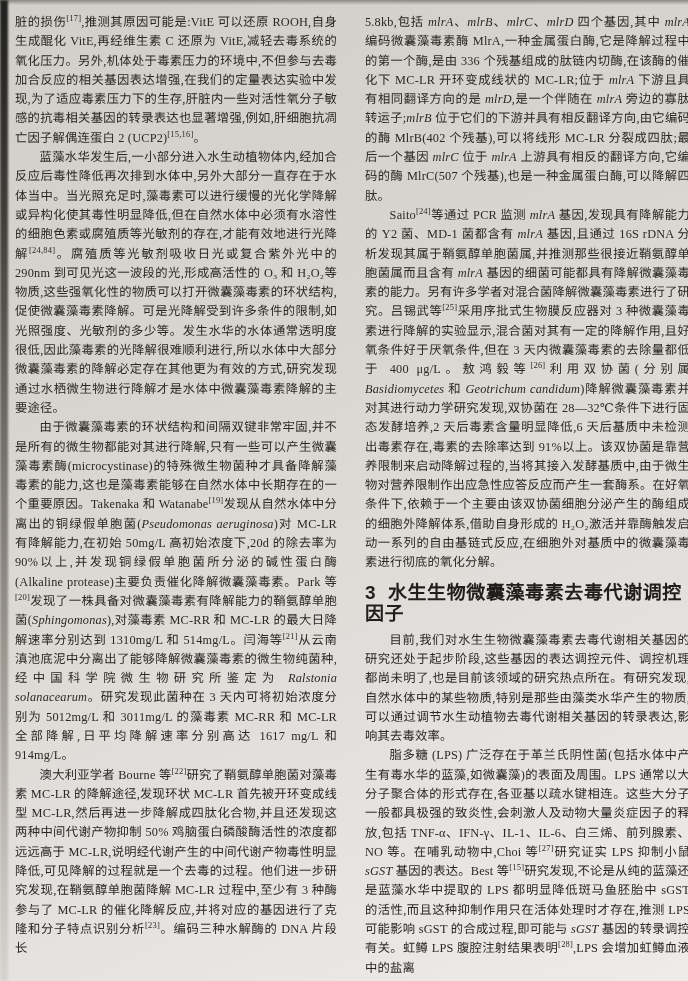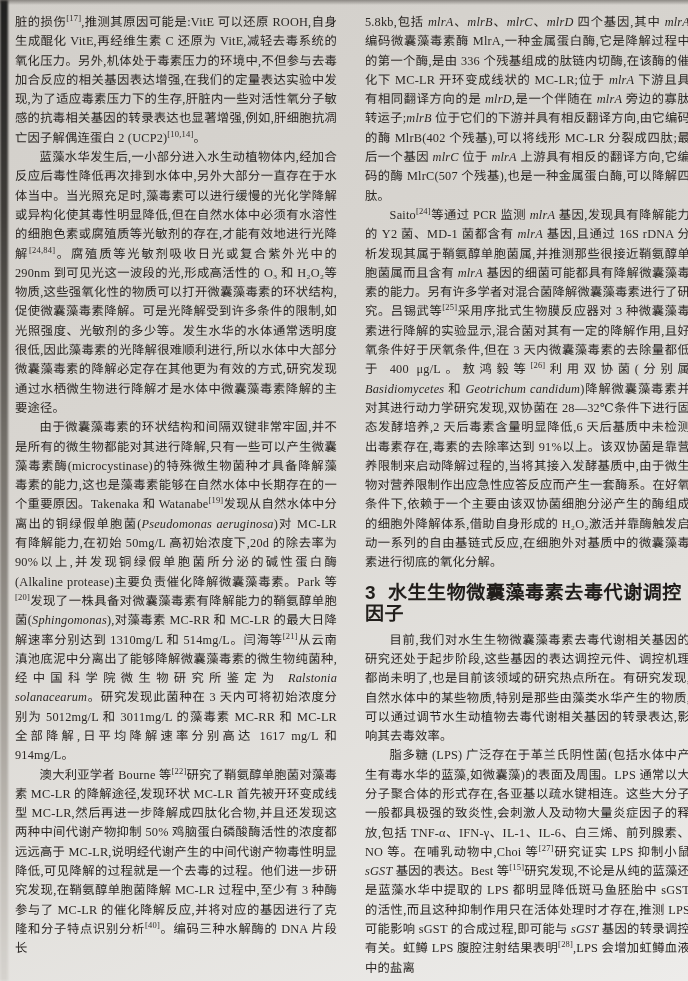--- a/index.html
+++ b/index.html
@@ -57,24 +57,24 @@
   }
 </style>
 </head>
 <body>
 
 <div class="page">
   <div class="edge-left"></div>
   <div class="edge-top"></div>
 
   <div class="col col-left">
-    <p class="para">脏的损伤<sup>[17]</sup>,推测其原因可能是:VitE 可以还原 ROOH,自身生成醌化 VitE,再经维生素 C 还原为 VitE,减轻去毒系统的氧化压力。另外,机体处于毒素压力的环境中,不但参与去毒加合反应的相关基因表达增强,在我们的定量表达实验中发现,为了适应毒素压力下的生存,肝脏内一些对活性氧分子敏感的抗毒相关基因的转录表达也显著增强,例如,肝细胞抗凋亡因子解偶连蛋白 2 (UCP2)<sup>[10,14]</sup>。</p>
+    <p class="para">脏的损伤<sup>[17]</sup>,推测其原因可能是:VitE 可以还原 ROOH,自身生成醌化 VitE,再经维生素 C 还原为 VitE,减轻去毒系统的氧化压力。另外,机体处于毒素压力的环境中,不但参与去毒加合反应的相关基因表达增强,在我们的定量表达实验中发现,为了适应毒素压力下的生存,肝脏内一些对活性氧分子敏感的抗毒相关基因的转录表达也显著增强,例如,肝细胞抗凋亡因子解偶连蛋白 2 (UCP2)<sup>[15,16]</sup>。</p>
     <p class="para indent">蓝藻水华发生后,一小部分进入水生动植物体内,经加合反应后毒性降低再次排到水体中,另外大部分一直存在于水体当中。当光照充足时,藻毒素可以进行缓慢的光化学降解或异构化使其毒性明显降低,但在自然水体中必须有水溶性的细胞色素或腐殖质等光敏剂的存在,才能有效地进行光降解<sup>[24,84]</sup>。腐殖质等光敏剂吸收日光或复合紫外光中的 290nm 到可见光这一波段的光,形成高活性的 O₃ 和 H₂O₂等物质,这些强氧化性的物质可以打开微囊藻毒素的环状结构,促使微囊藻毒素降解。可是光降解受到许多条件的限制,如光照强度、光敏剂的多少等。发生水华的水体通常透明度很低,因此藻毒素的光降解很难顺利进行,所以水体中大部分微囊藻毒素的降解必定存在其他更为有效的方式,研究发现通过水栖微生物进行降解才是水体中微囊藻毒素降解的主要途径。</p>
     <p class="para indent">由于微囊藻毒素的环状结构和间隔双键非常牢固,并不是所有的微生物都能对其进行降解,只有一些可以产生微囊藻毒素酶(microcystinase)的特殊微生物菌种才具备降解藻毒素的能力,这也是藻毒素能够在自然水体中长期存在的一个重要原因。Takenaka 和 Watanabe<sup>[19]</sup>发现从自然水体中分离出的铜绿假单胞菌(<em>Pseudomonas aeruginosa</em>)对 MC-LR 有降解能力,在初始 50mg/L 高初始浓度下,20d 的除去率为 90%以上,并发现铜绿假单胞菌所分泌的碱性蛋白酶(Alkaline protease)主要负责催化降解微囊藻毒素。Park 等<sup>[20]</sup>发现了一株具备对微囊藻毒素有降解能力的鞘氨醇单胞菌(<em>Sphingomonas</em>),对藻毒素 MC-RR 和 MC-LR 的最大日降解速率分别达到 1310mg/L 和 514mg/L。闫海等<sup>[21]</sup>从云南滇池底泥中分离出了能够降解微囊藻毒素的微生物纯菌种,经中国科学院微生物研究所鉴定为 <em>Ralstonia solanacearum</em>。研究发现此菌种在 3 天内可将初始浓度分别为 5012mg/L 和 3011mg/L 的藻毒素 MC-RR 和 MC-LR 全部降解,日平均降解速率分别高达 1617 mg/L 和 914mg/L。</p>
-    <p class="para indent">澳大利亚学者 Bourne 等<sup>[22]</sup>研究了鞘氨醇单胞菌对藻毒素 MC-LR 的降解途径,发现环状 MC-LR 首先被开环变成线型 MC-LR,然后再进一步降解成四肽化合物,并且还发现这两种中间代谢产物抑制 50% 鸡脑蛋白磷酸酶活性的浓度都远远高于 MC-LR,说明经代谢产生的中间代谢产物毒性明显降低,可见降解的过程就是一个去毒的过程。他们进一步研究发现,在鞘氨醇单胞菌降解 MC-LR 过程中,至少有 3 种酶参与了 MC-LR 的催化降解反应,并将对应的基因进行了克隆和分子特点识别分析<sup>[40]</sup>。编码三种水解酶的 DNA 片段长</p>
+    <p class="para indent">澳大利亚学者 Bourne 等<sup>[22]</sup>研究了鞘氨醇单胞菌对藻毒素 MC-LR 的降解途径,发现环状 MC-LR 首先被开环变成线型 MC-LR,然后再进一步降解成四肽化合物,并且还发现这两种中间代谢产物抑制 50% 鸡脑蛋白磷酸酶活性的浓度都远远高于 MC-LR,说明经代谢产生的中间代谢产物毒性明显降低,可见降解的过程就是一个去毒的过程。他们进一步研究发现,在鞘氨醇单胞菌降解 MC-LR 过程中,至少有 3 种酶参与了 MC-LR 的催化降解反应,并将对应的基因进行了克隆和分子特点识别分析<sup>[23]</sup>。编码三种水解酶的 DNA 片段长</p>
   </div>
 
   <div class="col col-right">
     <p class="para">5.8kb,包括 <em>mlrA</em>、<em>mlrB</em>、<em>mlrC</em>、<em>mlrD</em> 四个基因,其中 <em>mlrA</em> 编码微囊藻毒素酶 MlrA,一种金属蛋白酶,它是降解过程中的第一个酶,是由 336 个残基组成的肽链内切酶,在该酶的催化下 MC-LR 开环变成线状的 MC-LR;位于 <em>mlrA</em> 下游且具有相同翻译方向的是 <em>mlrD</em>,是一个伴随在 <em>mlrA</em> 旁边的寡肽转运子;<em>mlrB</em> 位于它们的下游并具有相反翻译方向,由它编码的酶 MlrB(402 个残基),可以将线形 MC-LR 分裂成四肽;最后一个基因 <em>mlrC</em> 位于 <em>mlrA</em> 上游具有相反的翻译方向,它编码的酶 MlrC(507 个残基),也是一种金属蛋白酶,可以降解四肽。</p>
     <p class="para indent">Saito<sup>[24]</sup>等通过 PCR 监测 <em>mlrA</em> 基因,发现具有降解能力的 Y2 菌、MD-1 菌都含有 <em>mlrA</em> 基因,且通过 16S rDNA 分析发现其属于鞘氨醇单胞菌属,并推测那些很接近鞘氨醇单胞菌属而且含有 <em>mlrA</em> 基因的细菌可能都具有降解微囊藻毒素的能力。另有许多学者对混合菌降解微囊藻毒素进行了研究。吕锡武等<sup>[25]</sup>采用序批式生物膜反应器对 3 种微囊藻毒素进行降解的实验显示,混合菌对其有一定的降解作用,且好氧条件好于厌氧条件,但在 3 天内微囊藻毒素的去除量都低于 400 μg/L。敖鸿毅等<sup>[26]</sup>利用双协菌(分别属 <em>Basidiomycetes</em> 和 <em>Geotrichum candidum</em>)降解微囊藻毒素并对其进行动力学研究发现,双协菌在 28—32℃条件下进行固态发酵培养,2 天后毒素含量明显降低,6 天后基质中未检测出毒素存在,毒素的去除率达到 91%以上。该双协菌是靠营养限制来启动降解过程的,当将其接入发酵基质中,由于微生物对营养限制作出应急性应答反应而产生一套酶系。在好氧条件下,依赖于一个主要由该双协菌细胞分泌产生的酶组成的细胞外降解体系,借助自身形成的 H₂O₂激活并靠酶触发启动一系列的自由基链式反应,在细胞外对基质中的微囊藻毒素进行彻底的氧化分解。</p>
     <h2 class="h3">3&nbsp;&nbsp;水生生物微囊藻毒素去毒代谢调控因子</h2>
     <p class="para indent">目前,我们对水生生物微囊藻毒素去毒代谢相关基因的研究还处于起步阶段,这些基因的表达调控元件、调控机理都尚未明了,也是目前该领域的研究热点所在。有研究发现,自然水体中的某些物质,特别是那些由藻类水华产生的物质,可以通过调节水生动植物去毒代谢相关基因的转录表达,影响其去毒效率。</p>
     <p class="para indent">脂多糖 (LPS) 广泛存在于革兰氏阴性菌(包括水体中产生有毒水华的蓝藻,如微囊藻)的表面及周围。LPS 通常以大分子聚合体的形式存在,各亚基以疏水键相连。这些大分子一般都具极强的致炎性,会刺激人及动物大量炎症因子的释放,包括 TNF-α、IFN-γ、IL-1、IL-6、白三烯、前列腺素、NO 等。在哺乳动物中,Choi 等<sup>[27]</sup>研究证实 LPS 抑制小鼠 <em>sGST</em> 基因的表达。Best 等<sup>[15]</sup>研究发现,不论是从纯的蓝藻还是蓝藻水华中提取的 LPS 都明显降低斑马鱼胚胎中 sGST 的活性,而且这种抑制作用只在活体处理时才存在,推测 LPS 可能影响 sGST 的合成过程,即可能与 <em>sGST</em> 基因的转录调控有关。虹鳟 LPS 腹腔注射结果表明<sup>[28]</sup>,LPS 会增加虹鳟血液中的盐离</p>
   </div>
 

